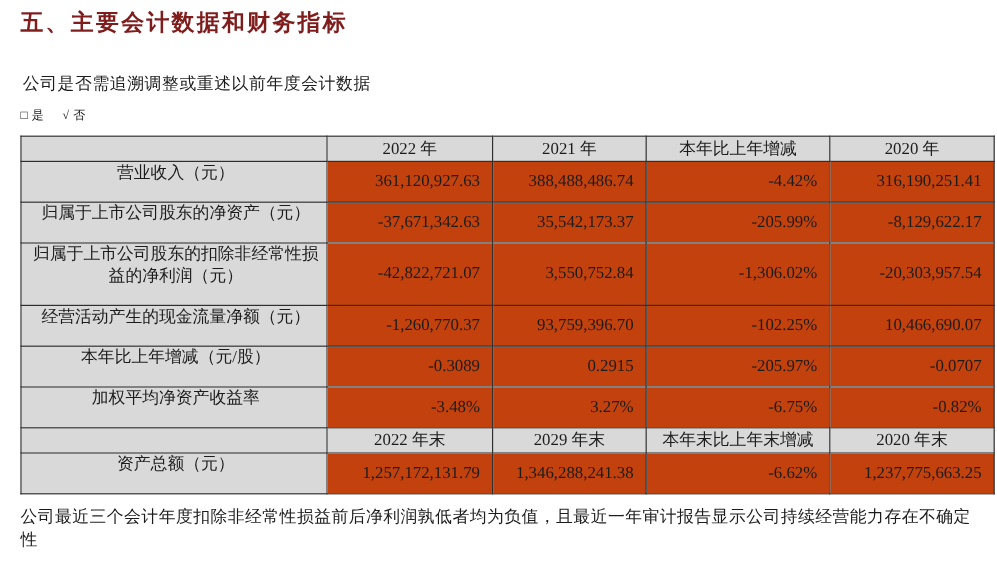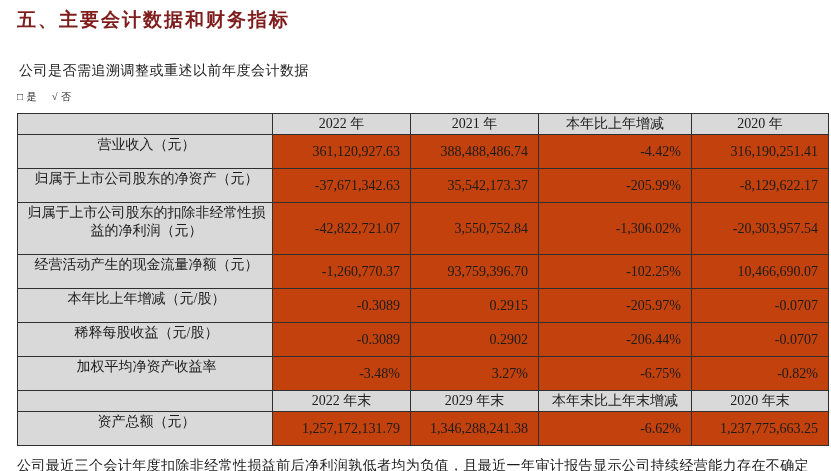--- a/index.html
+++ b/index.html
@@ -146,27 +146,20 @@
       </tr>
 
       <tr>
         <td class="lbl">本年比上年增减（元/股）</td>
         <td class="num">-0.3089</td>
         <td class="num">0.2915</td>
         <td class="num">-205.97%</td>
         <td class="num">-0.0707</td>
       </tr>
 
-      <tr>
-        <td class="lbl">稀释每股收益（元/股）</td>
-        <td class="num">-0.3089</td>
-        <td class="num">0.2902</td>
-        <td class="num">-206.44%</td>
-        <td class="num">-0.0707</td>
-      </tr>
 
       <tr>
         <td class="lbl">加权平均净资产收益率</td>
         <td class="num">-3.48%</td>
         <td class="num">3.27%</td>
         <td class="num">-6.75%</td>
         <td class="num">-0.82%</td>
       </tr>
 
       <tr>

